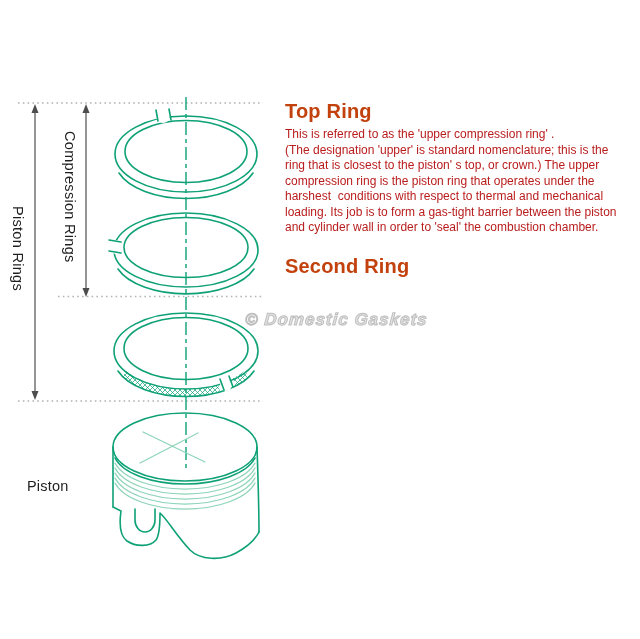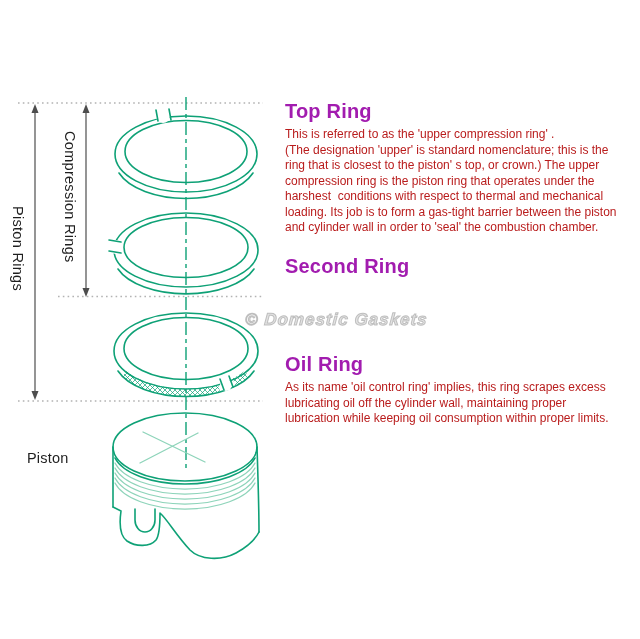--- a/index.html
+++ b/index.html
@@ -10,21 +10,21 @@
   svg{position:absolute;left:0;top:0;}
   .vlabel{
     position:absolute;font-size:14.5px;color:#1f1f1f;white-space:nowrap;
     transform:rotate(90deg);transform-origin:0 0;letter-spacing:.3px;
   }
   .hlabel{
     position:absolute;font-size:14.5px;color:#1f1f1f;white-space:nowrap;letter-spacing:.2px;
   }
   .section{position:absolute;left:285px;width:352px;}
   .section h2{
-    margin:0 0 5px 0;font-size:20px;line-height:22px;font-weight:bold;color:#a21caf;
+    margin:0 0 5px 0;font-size:20px;line-height:22px;font-weight:bold;color:#c2410c;
     letter-spacing:.2px;
   }
   .section p{
     margin:0;font-size:12px;line-height:15.5px;color:#b91c1c;white-space:pre;
   }
   #watermark{
     position:absolute;left:245px;top:310px;font-size:17px;font-weight:bold;font-style:italic;
     letter-spacing:1px;color:rgba(185,185,185,0.40);
     -webkit-text-stroke:1px rgba(165,165,165,0.65);
     transform:skewX(-4deg);white-space:nowrap;
@@ -110,39 +110,33 @@
         <path d="M115,483 A72,34 0 0 0 255,483"></path>
       </g>
 
       <path d="M113,507 L121,511 C119,525 120,536 127,541 C136,547 150,547 156,540 C159,536 160,526 160,513 C167,519 176,535 190,550 C200,560 221,561 236,553 C247,547 255,540 259,532"></path>
       <path d="M135,509 L135,520 A10,12 0 0 0 155,520 L155,509"></path>
     </g>
   </svg>
 
   <div class="vlabel" style="left:26px;top:206px;">Piston Rings</div>
   <div class="vlabel" style="left:78px;top:131px;">Compression Rings</div>
-  <div class="hlabel" style="left:27px;top:450px;text-align:center;">Piston</div>
+  <div class="hlabel" style="left:27px;top:478px;text-align:center;">Piston</div>
 
   <div class="section" style="top:100px;">
     <h2>Top Ring</h2>
     <p>This is referred to as the 'upper compression ring' .
 (The designation 'upper' is standard nomenclature; this is the
 ring that is closest to the piston' s top, or crown.) The upper
 compression ring is the piston ring that operates under the
 harshest  conditions with respect to thermal and mechanical
 loading. Its job is to form a gas-tight barrier between the piston
 and cylinder wall in order to 'seal' the combustion chamber.</p>
   </div>
 
   <div class="section" style="top:255px;">
     <h2>Second Ring</h2>
   </div>
 
-  <div class="section" style="top:353px;">
-    <h2>Oil Ring</h2>
-    <p>As its name 'oil control ring' implies, this ring scrapes excess
-lubricating oil off the cylinder wall, maintaining proper
-lubrication while keeping oil consumption within proper limits.</p>
-  </div>
 
   <div id="watermark">© Domestic Gaskets</div>
 
 </div>
 
 </body></html>

